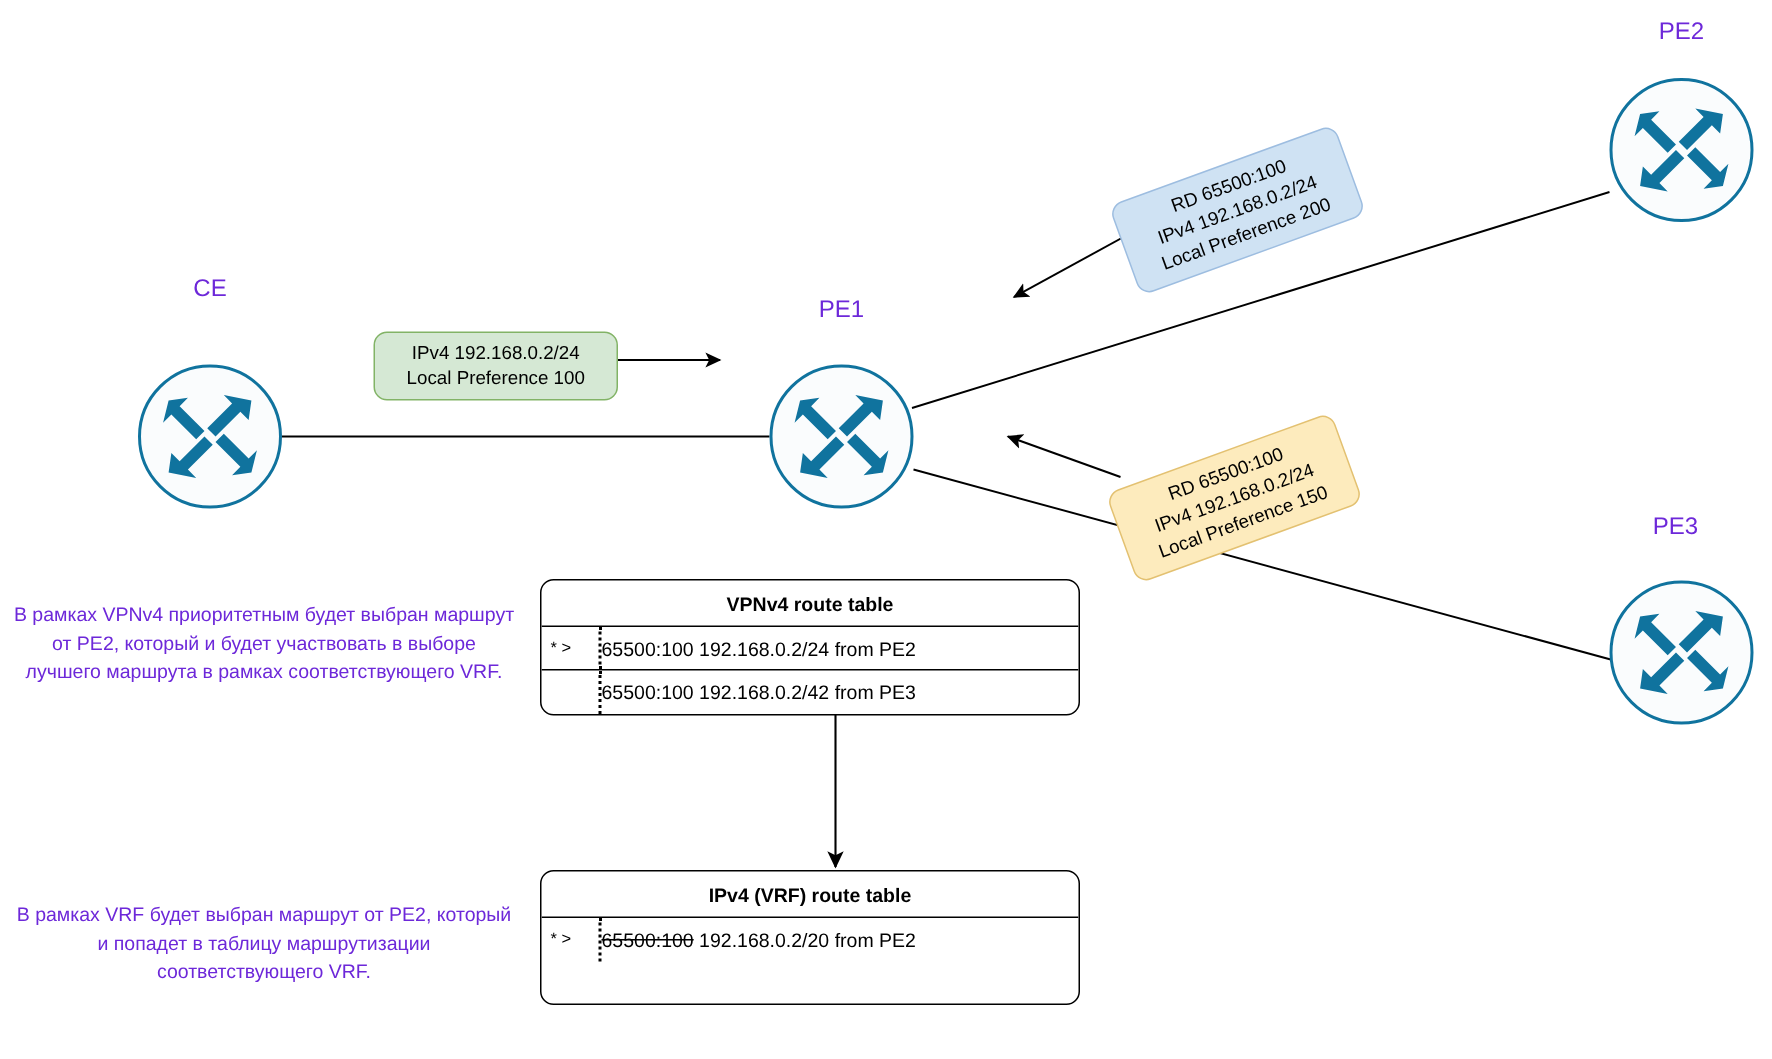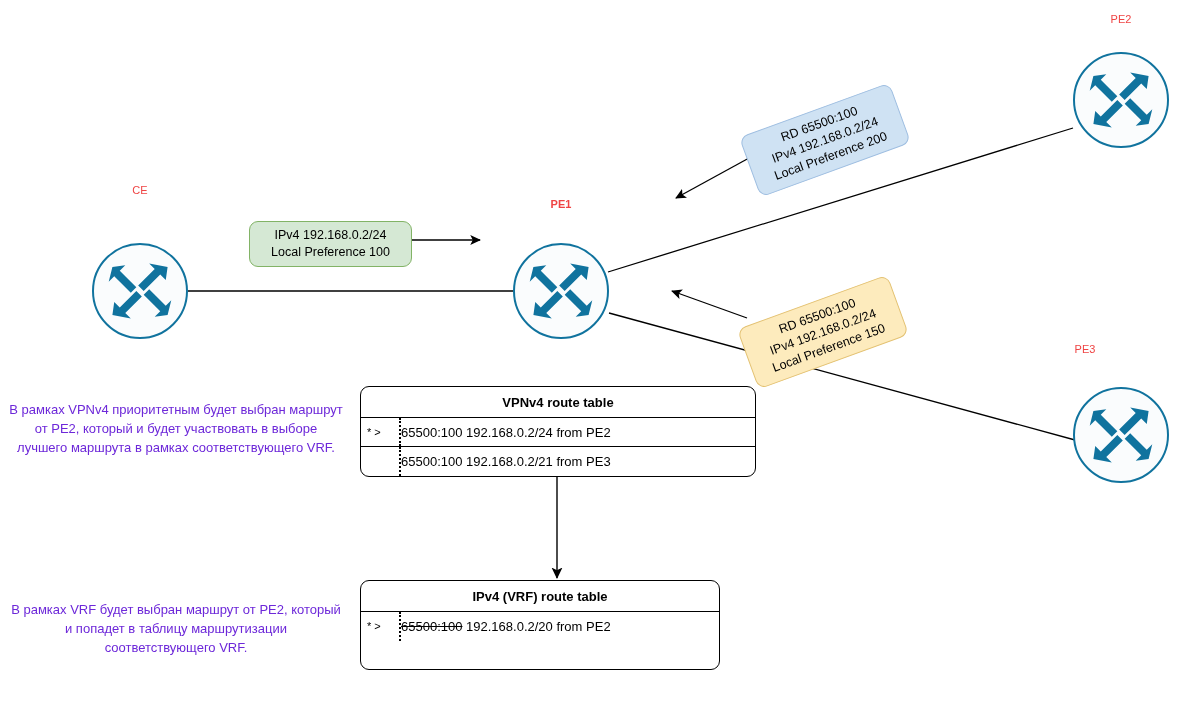--- a/index.html
+++ b/index.html
@@ -33,22 +33,22 @@
     height: 96px;
     border-radius: 50%;
     border: 2px solid #10739e;
     background: #fafcfd;
     box-sizing: border-box;
   }
   .node svg { display: block; width: 100%; height: 100%; }
   .node-label {
     position: absolute;
     text-align: center;
-    font-size: 11px;
-    color: #ef4444;
+    font-size: 16px;
+    color: #6d28d9;
     white-space: nowrap;
   }
 
   
   .msg {
     position: absolute;
     box-sizing: border-box;
     border-radius: 9px;
     text-align: center;
     font-size: 12.5px;
@@ -179,21 +179,21 @@
   <div class="node" style="left:513px; top:243px;">
     <svg viewBox="0 0 100 100" xmlns="http://www.w3.org/2000/svg">
       <g fill="#10739e">
         <path d="M20,24 L34,22 L28,28 L46,46 L40,52 L22,34 L16,40 Z"></path>
         <path d="M80,24 L78,38 L72,32 L54,50 L48,44 L66,26 L60,20 Z"></path>
         <path d="M20,76 L22,62 L28,68 L46,50 L52,56 L34,74 L40,80 Z"></path>
         <path d="M80,76 L66,78 L72,72 L54,54 L60,48 L78,66 L84,60 Z"></path>
       </g>
     </svg>
   </div>
-  <div class="node-label" style="left:521px; top:198px; width:80px;font-weight:bold;">PE1</div>
+  <div class="node-label" style="left:521px; top:198px; width:80px;">PE1</div>
 
   <div class="node" style="left:1073px; top:52px;">
     <svg viewBox="0 0 100 100" xmlns="http://www.w3.org/2000/svg">
       <g fill="#10739e">
         <path d="M20,24 L34,22 L28,28 L46,46 L40,52 L22,34 L16,40 Z"></path>
         <path d="M80,24 L78,38 L72,32 L54,50 L48,44 L66,26 L60,20 Z"></path>
         <path d="M20,76 L22,62 L28,68 L46,50 L52,56 L34,74 L40,80 Z"></path>
         <path d="M80,76 L66,78 L72,72 L54,54 L60,48 L78,66 L84,60 Z"></path>
       </g>
     </svg>
@@ -203,50 +203,50 @@
   <div class="node" style="left:1073px; top:387px;">
     <svg viewBox="0 0 100 100" xmlns="http://www.w3.org/2000/svg">
       <g fill="#10739e">
         <path d="M20,24 L34,22 L28,28 L46,46 L40,52 L22,34 L16,40 Z"></path>
         <path d="M80,24 L78,38 L72,32 L54,50 L48,44 L66,26 L60,20 Z"></path>
         <path d="M20,76 L22,62 L28,68 L46,50 L52,56 L34,74 L40,80 Z"></path>
         <path d="M80,76 L66,78 L72,72 L54,54 L60,48 L78,66 L84,60 Z"></path>
       </g>
     </svg>
   </div>
-  <div class="node-label" style="left:1045px; top:343px; width:80px;">PE3</div>
+  <div class="node-label" style="left:1077px; top:343px; width:80px;">PE3</div>
 
   <div class="msg green" style="left:249px; top:221px; width:163px; height:46px;">
     <span class="ln">IPv4 192.168.0.2/24</span>
     <span class="ln">Local Preference 100</span>
   </div>
 
   <div class="msg blue" style="left:745px; top:108px; width:160px; height:64px; transform:rotate(-20deg);">
     <span class="ln">RD 65500:100</span>
     <span class="ln">IPv4 192.168.0.2/24</span>
     <span class="ln">Local Preference 200</span>
   </div>
 
   <div class="msg yellow" style="left:743px; top:300px; width:160px; height:64px; transform:rotate(-20deg);">
     <span class="ln">RD 65500:100</span>
     <span class="ln">IPv4 192.168.0.2/24</span>
     <span class="ln">Local Preference 150</span>
   </div>
 
-  <div class="rtable" style="left:360px; top:386px; width:396px; height:91px;">
+  <div class="rtable" style="left:360px; top:386px; width:360px; height:91px;">
     <div class="thead">VPNv4 route table</div>
     <div class="trow">
       <span class="flag">* &gt;</span>
       <span class="dots"></span>
       <div class="cell">65500:100 192.168.0.2/24 from PE2</div>
     </div>
     <div class="trow">
       <span class="flag"></span>
       <span class="dots"></span>
-      <div class="cell">65500:100 192.168.0.2/21 from PE3</div>
+      <div class="cell">65500:100 192.168.0.2/42 from PE3</div>
     </div>
   </div>
 
   <div class="rtable" style="left:360px; top:580px; width:360px; height:90px;">
     <div class="thead">IPv4 (VRF) route table</div>
     <div class="trow">
       <span class="flag">* &gt;</span>
       <span class="dots"></span>
       <div class="cell">
         <span class="strike">65500:100</span><span> 192.168.0.2/20 from PE2</span>

